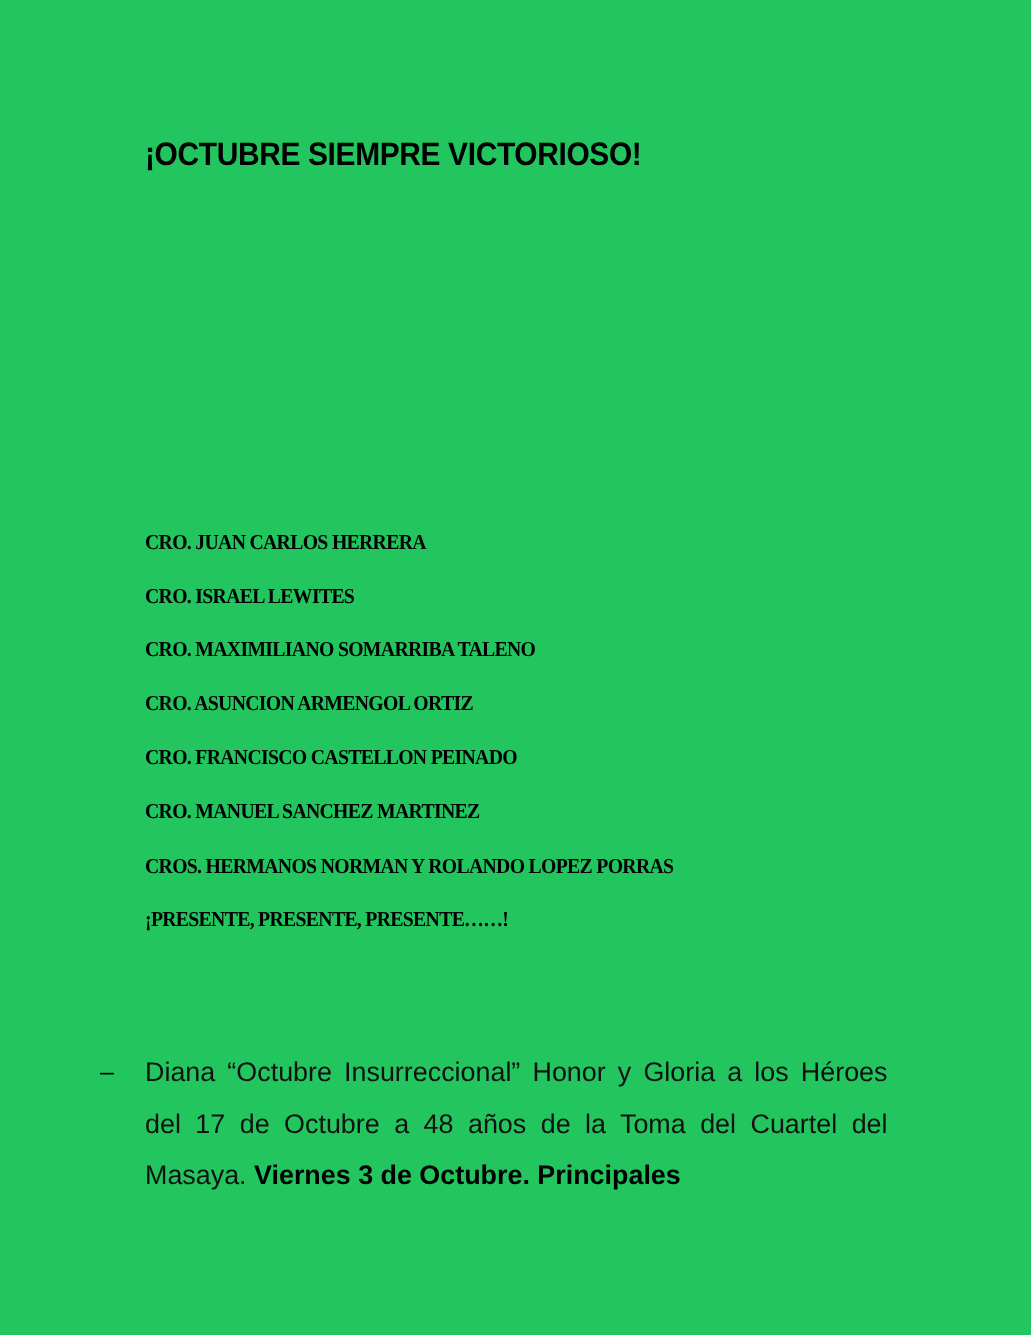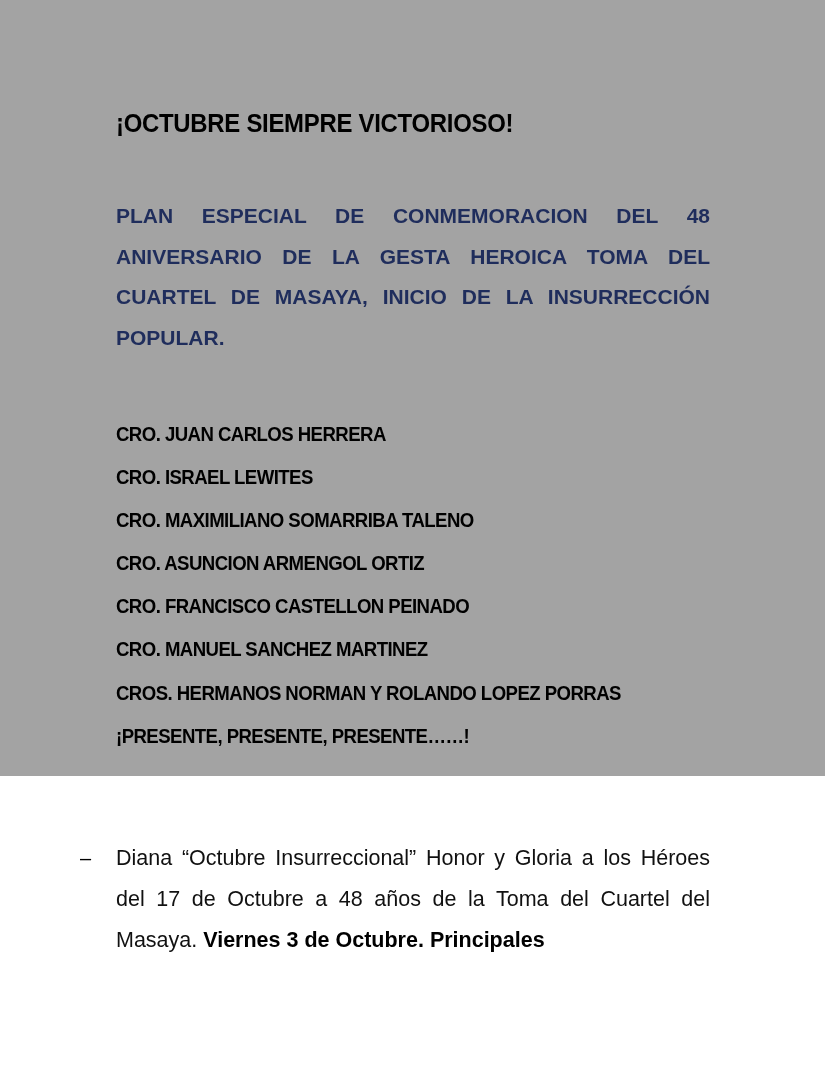--- a/index.html
+++ b/index.html
@@ -1,33 +1,33 @@
 <!DOCTYPE html>
 <html><head>
 <meta charset="utf-8">
 <style>
   html, body { margin: 0; padding: 0; background: #ffffff; }
   body { width: 825px; height: 1068px; position: relative; overflow: hidden; }
-  .page { position: absolute; left: 0; top: 0; width: 825px; height: 776px; background: #a3a3a3; }
+  .page { position: absolute; left: 0; top: 0; width: 825px; height: 1068px; background: #22c55e; }
   .title {
     position: absolute; left: 116px; top: 108px;
     font-family: "Liberation Sans", sans-serif; font-weight: bold;
     font-size: 26px; color: #000; letter-spacing: -0.3px;
     transform: scaleX(0.92); transform-origin: left;
   }
   .subtitle {
     position: absolute; left: 116px; top: 196px; width: 594px;
     font-family: "Liberation Sans", sans-serif; font-weight: bold;
     font-size: 21px; line-height: 40.5px; color: #1f2d5c;
     text-align: justify; text-align-last: left;
   }
   .names {
     position: absolute; left: 116px; top: 420px;
-    font-family: Liberation Sans, sans-serif; font-weight: bold;
-    font-size: 20px; color: #000;
+    font-family: Liberation Serif, serif; font-weight: bold;
+    font-size: 17px; color: #000;
   }
   .names .name { height: 43.1px; line-height: 28px; white-space: nowrap; letter-spacing: -0.6px; transform: scaleX(0.93); transform-origin: left; }
   .bullet {
     position: absolute; left: 80px; top: 838px; width: 630px;
   }
   .bullet .dash {
     position: absolute; left: 0; top: 0;
     font-family: "Liberation Sans", sans-serif; font-size: 20px; line-height: 41px; color: #000;
   }
   .bullet .text {
@@ -36,21 +36,20 @@
     text-align: justify;
   }
   .bullet .text b { font-weight: bold; color: #000; }
 </style>
 </head>
 <body>
 
 <div class="page">
   <div class="title">¡OCTUBRE SIEMPRE VICTORIOSO!</div>
 
-  <div class="subtitle">PLAN ESPECIAL DE CONMEMORACION DEL 48 ANIVERSARIO DE LA GESTA HEROICA TOMA DEL CUARTEL DE MASAYA, INICIO DE LA INSURRECCIÓN POPULAR.</div>
 
   <div class="names">
     <div class="name">CRO. JUAN CARLOS HERRERA</div>
     <div class="name">CRO. ISRAEL LEWITES</div>
     <div class="name">CRO. MAXIMILIANO SOMARRIBA TALENO</div>
     <div class="name">CRO. ASUNCION ARMENGOL ORTIZ</div>
     <div class="name">CRO. FRANCISCO CASTELLON PEINADO</div>
     <div class="name">CRO. MANUEL SANCHEZ MARTINEZ</div>
     <div class="name">CROS. HERMANOS NORMAN Y ROLANDO LOPEZ PORRAS</div>
     <div class="name">¡PRESENTE, PRESENTE, PRESENTE……!</div>

